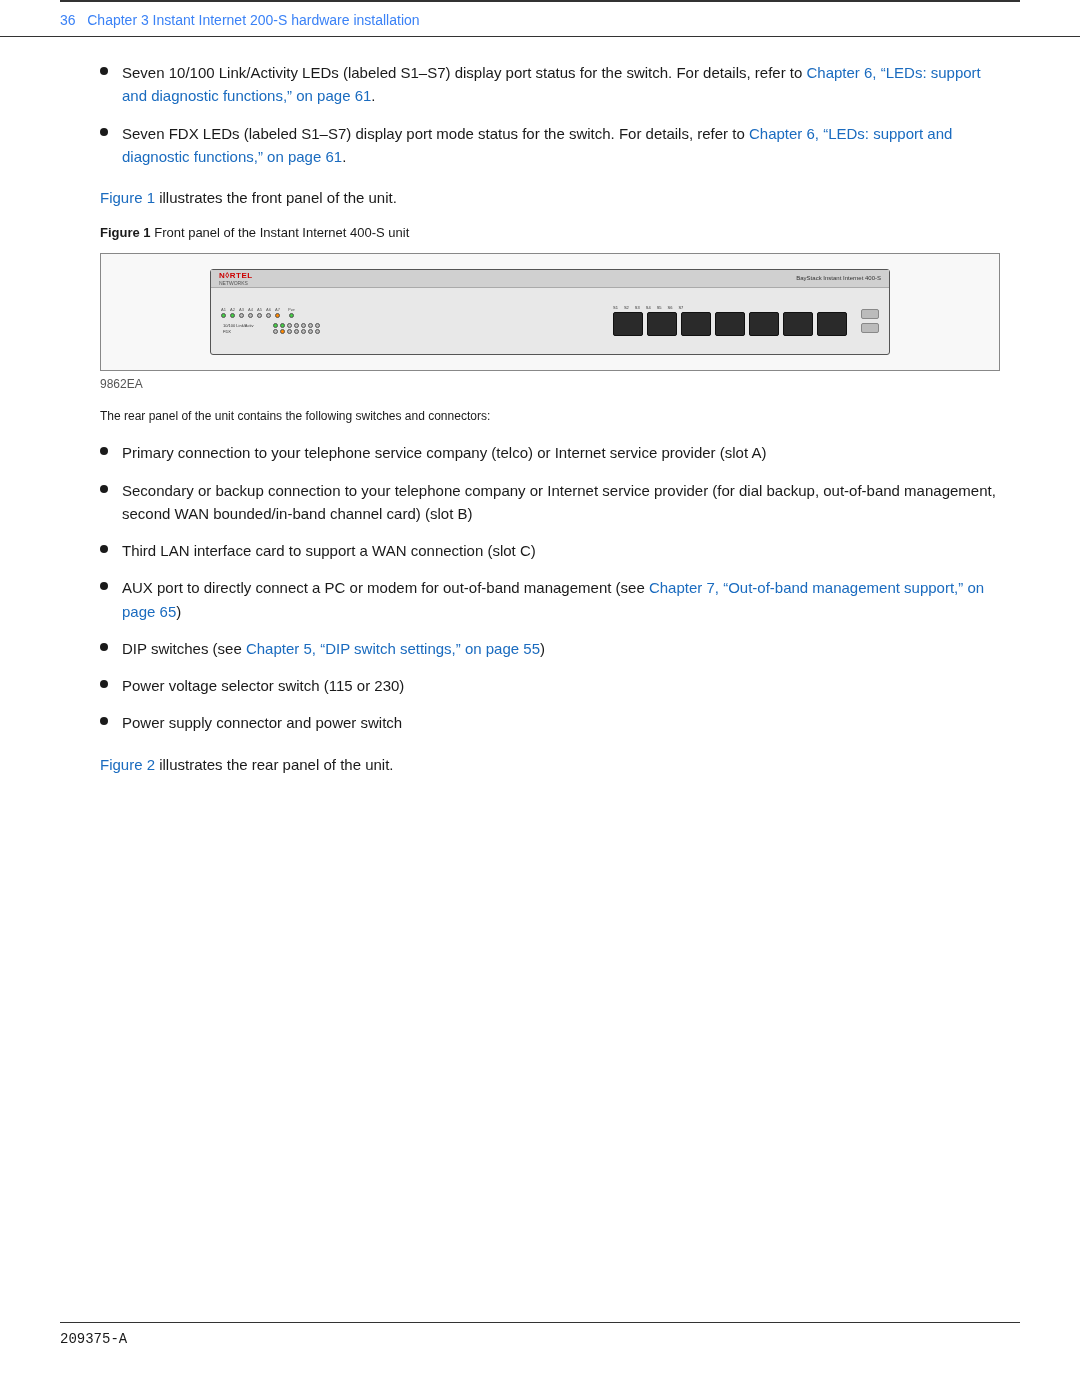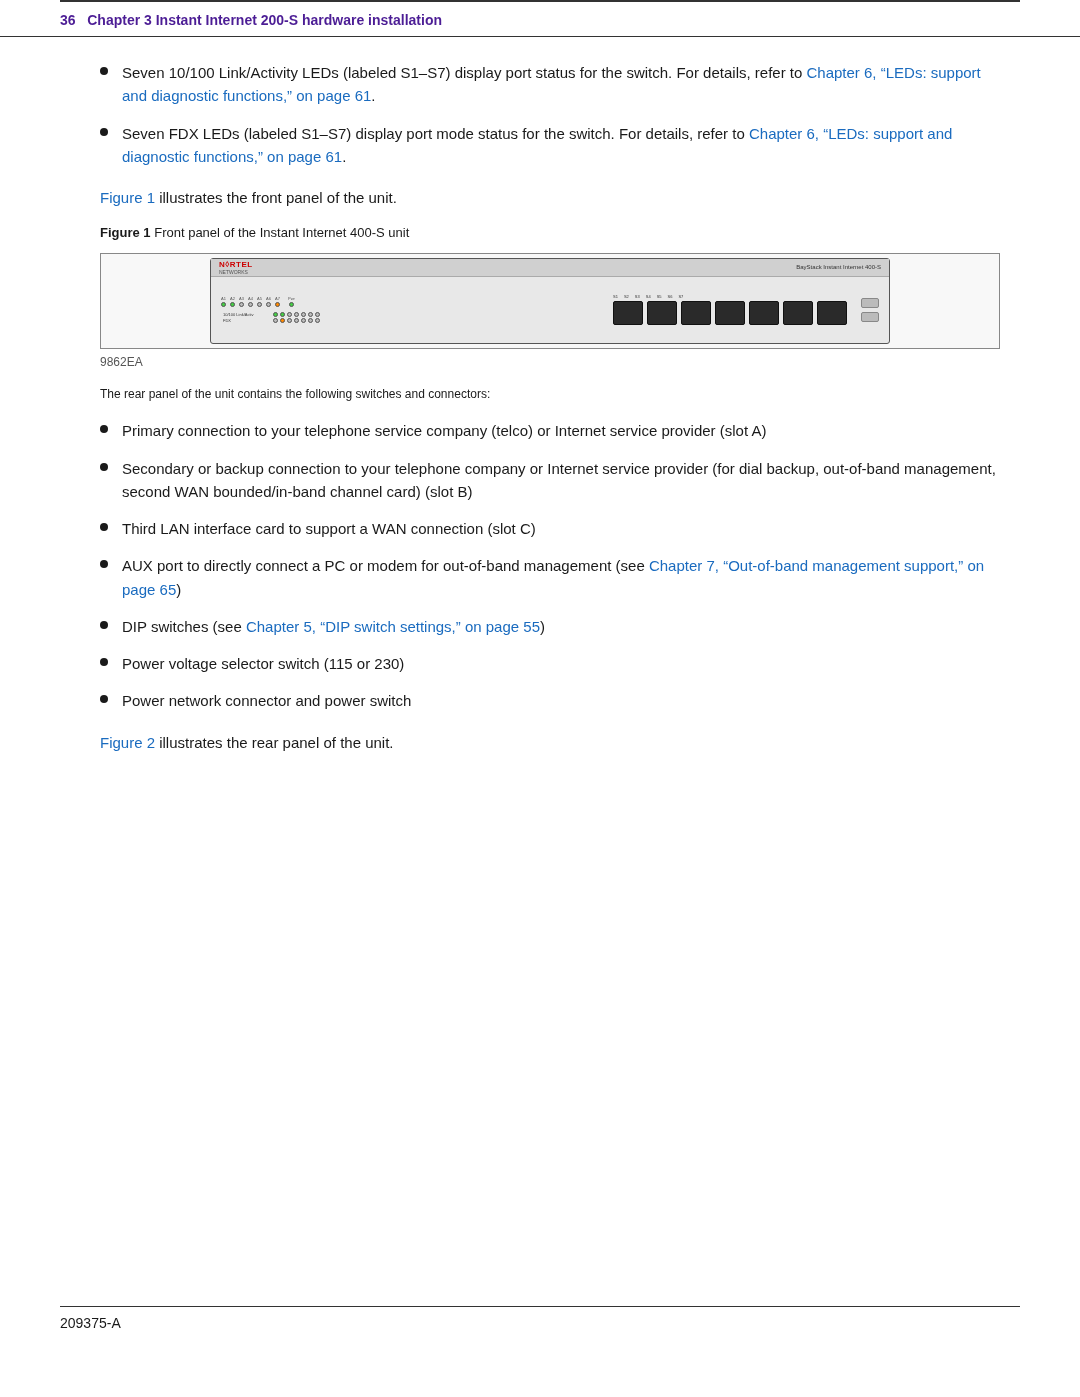--- a/index.html
+++ b/index.html
@@ -22,22 +22,22 @@
       margin: 0 60px;
     }
     .header-bar {
       display: flex;
       align-items: center;
       padding: 10px 60px 8px 60px;
       border-bottom: 1px solid #333;
     }
     .header-chapter {
       font-size: 14px;
-      font-weight: bold;
-      color: #4c1d95;
+      font-weight: normal;
+      color: #3b82f6;
     }
     .content {
       padding: 24px 80px 0 100px;
     }
     .bullet-list {
       list-style: none;
       margin: 0 0 18px 0;
     }
     .bullet-list li {
       display: flex;
@@ -74,21 +74,21 @@
       line-height: 1.5;
     }
     .figure-caption strong {
       font-weight: bold;
     }
     .figure-box {
       border: 1px solid #888;
       margin: 0 0 6px 0;
       background: #f8f8f8;
       position: relative;
-      height: 96px;
+      height: 118px;
       display: flex;
       align-items: center;
       justify-content: center;
       overflow: hidden;
     }
     
     .device-outer {
       width: 680px;
       height: 86px;
       border: 1.5px solid #555;
@@ -359,31 +359,31 @@
           DIP switches (see
           <a class="link-blue" href="#">Chapter 5, “DIP switch settings,” on page 55</a>)
         </span>
       </li>
       <li>
         <span class="bullet-dot"></span>
         <span>Power voltage selector switch (115 or 230)</span>
       </li>
       <li>
         <span class="bullet-dot"></span>
-        <span>Power network connector and power switch</span>
+        <span>Power supply connector and power switch</span>
       </li>
     </ul>
 
     <p class="figure-intro">
       <a class="link-blue" href="#">Figure 2</a>
       <span> illustrates the rear panel of the unit.</span>
     </p>
 
   </div>
 
-  <div style="position:absolute; bottom:66px; left:0; right:0;">
+  <div style="position:absolute; bottom:50px; left:0; right:0;font-family:Liberation Mono, monospace;">
     <div class="bottom-rule"></div>
     <div class="footer-bar">
       <span class="footer-text">209375-A</span>
     </div>
   </div>
 
 </div>
 
 </body></html>

